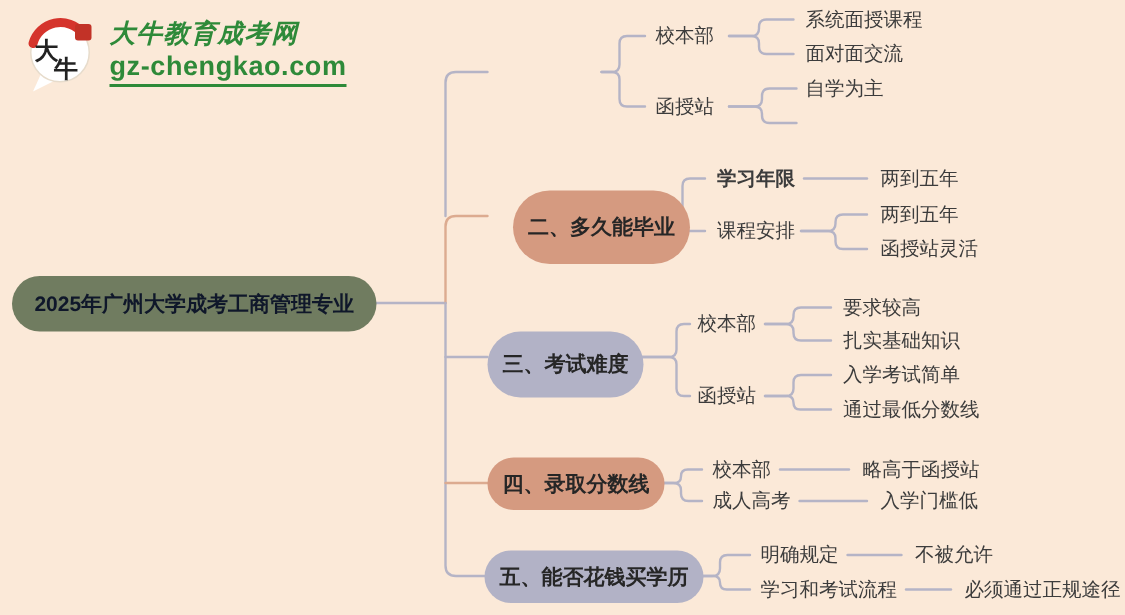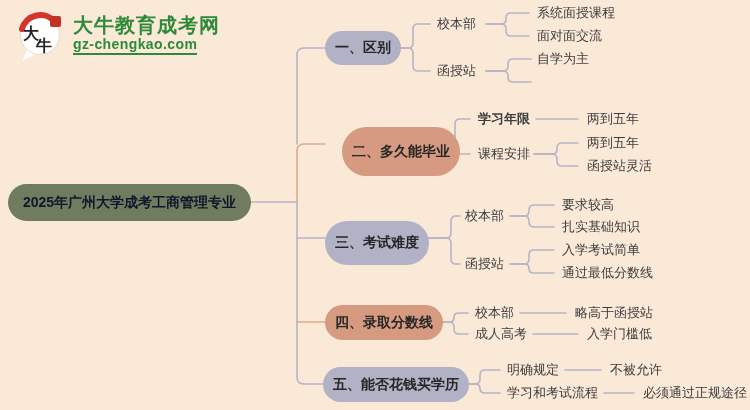--- a/index.html
+++ b/index.html
@@ -7,22 +7,22 @@
     position:relative;width:750px;height:410px;overflow:hidden;
     background:var(--bg,#fbe9d8);
     font-family:"Liberation Sans",sans-serif;
   }
   svg{display:block;}
   #wires{position:absolute;left:0;top:0;}
 
   
   .logo{position:absolute;left:14px;top:8px;display:flex;align-items:center;gap:7px;}
   .logo-text{display:flex;flex-direction:column;align-items:flex-start;}
-  .logo-title{font-size:20px;font-weight:bold;color:var(--green,#2e8a39);letter-spacing:1px;line-height:20px;}
-  .logo-domain{font-size:14px;font-weight:bold;color:var(--green,#2e8a39);letter-spacing:.4px;
+  .logo-title{font-size:17px;font-weight:bold;color:var(--green,#2e8a39);letter-spacing:1px;line-height:20px;font-style:italic;}
+  .logo-domain{font-size:18px;font-weight:bold;color:var(--green,#2e8a39);letter-spacing:.4px;
                border-bottom:2px solid var(--green,#2e8a39);padding-bottom:1px;margin-top:1px;}
 
   
   .pill{
     position:absolute;display:flex;align-items:center;justify-content:center;
     padding:0 10px;border-radius:999px;font-weight:bold;font-size:14px;
     color:#262626;white-space:nowrap;box-sizing:border-box;
   }
   .pill-root{background:var(--olive,#707c60);color:#0f172a;width:243px;justify-content:center;}
   .pill-lav{background:var(--lav,#b2b2c6);}
@@ -82,21 +82,20 @@
       <text x="22" y="43" font-size="16" font-weight="bold" fill="#222222">牛</text>
     </svg>
     <div class="logo-text">
       <div class="logo-title">大牛教育成考网</div>
       <div class="logo-domain">gz-chengkao.com</div>
     </div>
   </div>
 
   <div class="pill pill-root" style="left:8px;top:184px;height:37px;">2025年广州大学成考工商管理专业</div>
 
-  <div class="pill pill-lav" style="left:325px;top:31px;height:34px;">一、区别</div>
   <div class="pill pill-sal" style="left:342px;top:127px;height:49px;">二、多久能毕业</div>
   <div class="pill pill-lav" style="left:325px;top:221px;height:44px;">三、考试难度</div>
   <div class="pill pill-sal" style="left:325px;top:305px;height:35px;">四、录取分数线</div>
   <div class="pill pill-lav" style="left:323px;top:367px;height:35px;">五、能否花钱买学历</div>
 
   <div class="lbl" style="left:437px;top:24px;">校本部</div>
   <div class="lbl" style="left:437px;top:71px;">函授站</div>
   <div class="lbl" style="left:537px;top:13px;">系统面授课程</div>
   <div class="lbl" style="left:537px;top:36px;">面对面交流</div>
   <div class="lbl" style="left:537px;top:59px;">自学为主</div>

